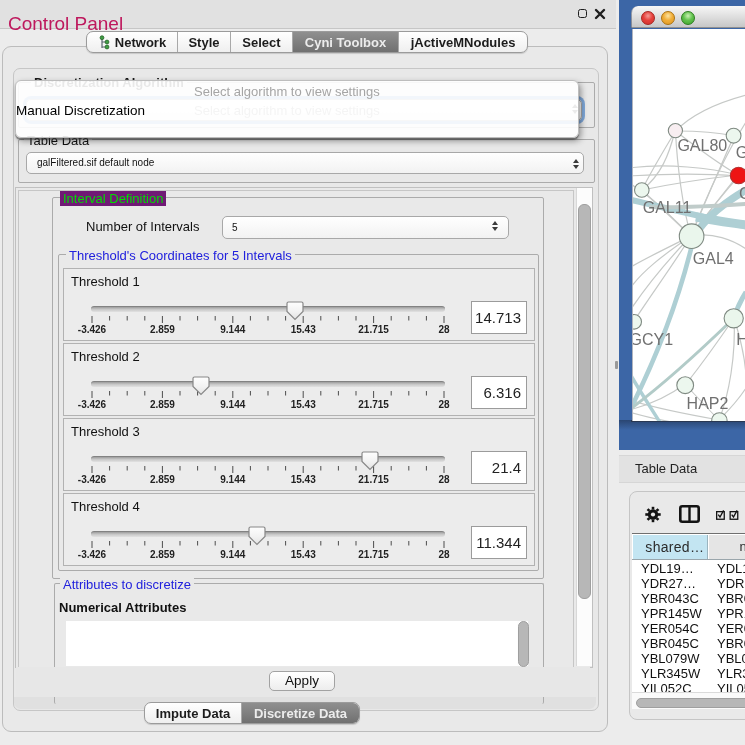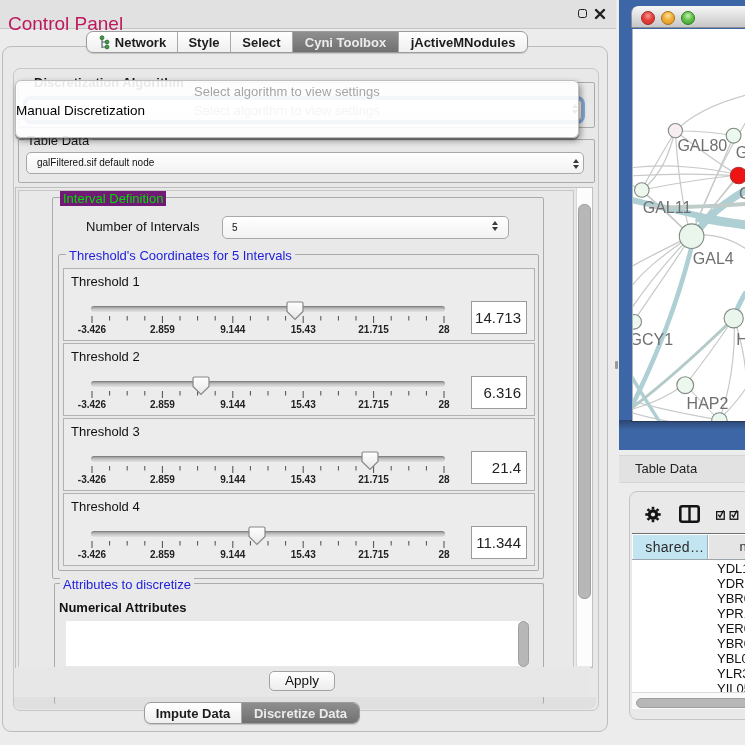--- a/index.html
+++ b/index.html
@@ -356,17 +356,18 @@
         <path d="M2.2 5.6 L4 8 L7.6 1.4"></path>
         <path d="M15.7 5.6 L17.5 8 L21.1 1.4"></path>
       </g>
     </svg>
 
 <div class="abs" style="left:632px;top:534px;width:113px;height:160px;background:#fff"></div>
     <div class="abs" style="left:632px;top:533.2px;width:113px;height:1.3px;background:#6f6f6f"></div>
 <div class="abs" style="left:632.9px;top:534.5px;width:74.8px;height:24.3px;background:#c3e5f2;border-right:1px solid #9ab4bf;box-sizing:border-box;font-size:14px;color:#2b2b2b;text-align:center;line-height:24px;letter-spacing:0.3px;text-indent:10px">shared…</div>
 <div class="abs" style="left:708.6px;top:534.5px;width:37px;height:24.3px;background:#e5e5e5;font-size:13px;color:#2b2b2b;line-height:24px"><span style="padding-left:31px">na</span></div>
 <div class="abs" style="left:632px;top:558.8px;width:113px;height:1.4px;background:#9aa6ac"></div>
+<div class="abs" style="left:641px;top:561px;font-size:13px;color:#111;line-height:15px">YDL19…<br>YDR27…<br>YBR043C<br>YPR145W<br>YER054C<br>YBR045C<br>YBL079W<br>YLR345W<br>YIL052C</div>
 <div class="abs" style="left:717px;top:561px;font-size:13px;color:#111;line-height:15px">YDL190W<br>YDR277C<br>YBR043C<br>YPR145W<br>YER054C<br>YBR045C<br>YBL079W<br>YLR345W<br>YIL052C</div>
 
 <div class="abs" style="left:632px;top:692.4px;width:113px;height:15.6px;background:#fafafa;border-top:1px solid #dadada"></div>
 <div class="sthumb" style="left:636px;top:697.5px;width:120px;height:8.5px"></div>
 
 </div>
 </body></html>

